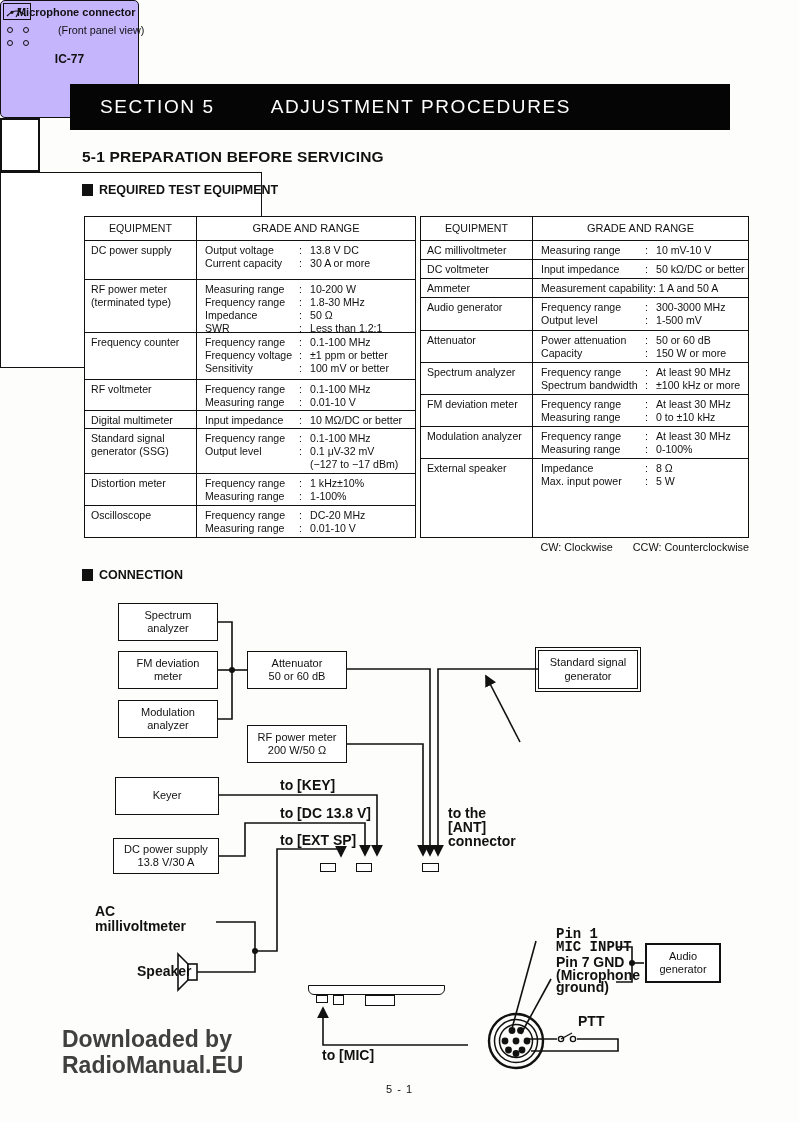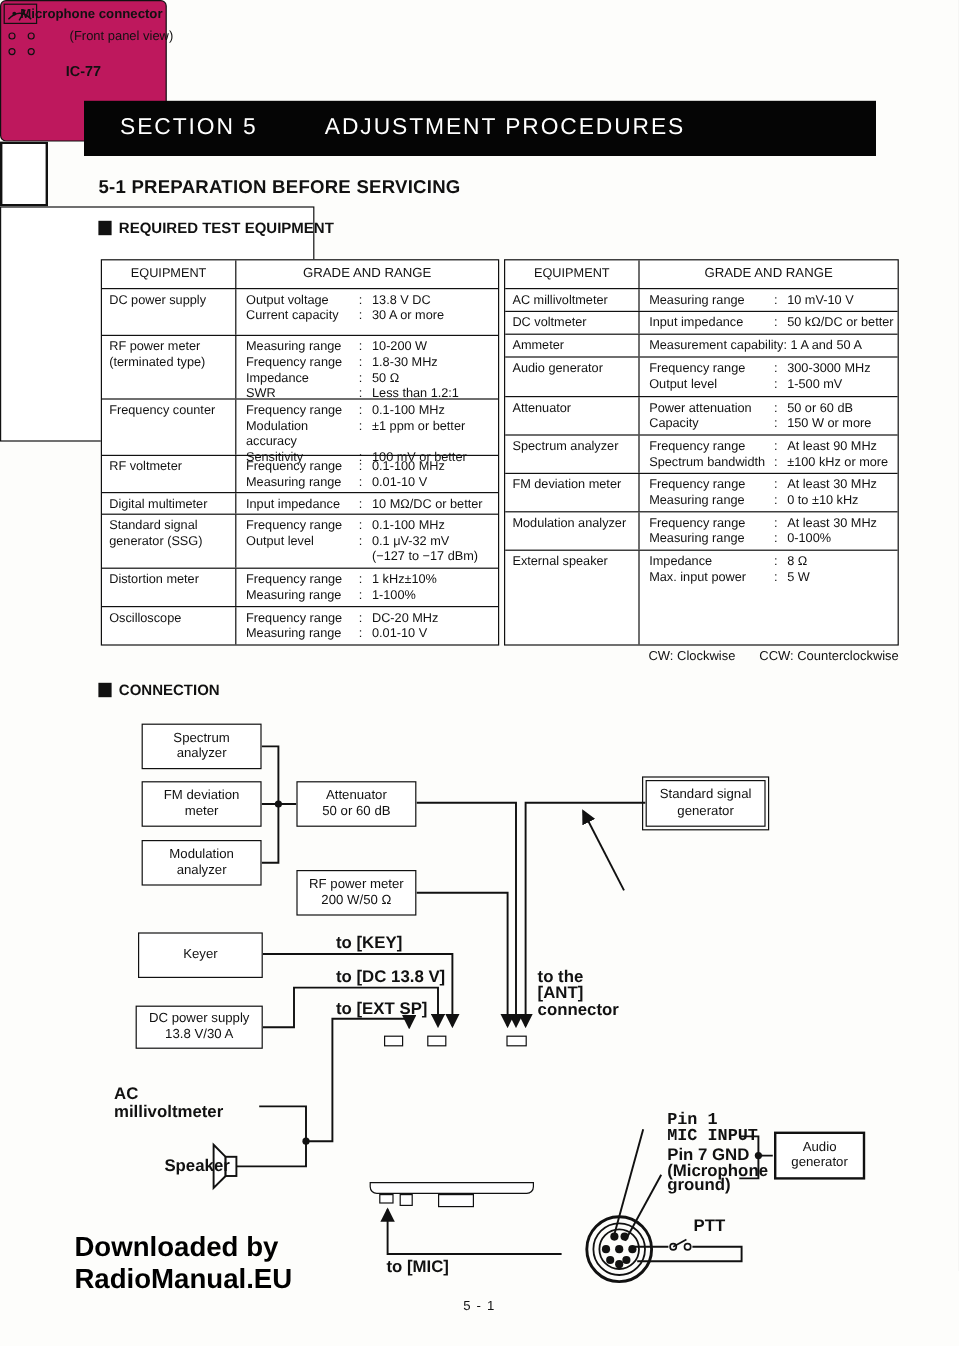--- a/index.html
+++ b/index.html
@@ -38,21 +38,21 @@
        justify-content:center;text-align:center;font-size:11px;line-height:13.5px;
        z-index:2;white-space:pre-line;box-sizing:border-box;}
   .box.double{outline:1.4px solid #111;outline-offset:2px;}
   .lbl{position:absolute;font-weight:bold;font-size:14px;line-height:13px;white-space:pre-line;z-index:2;}
   #caution{left:520px;top:740px;width:132px;height:78px;border:1.6px solid #111;background:#fff;
            z-index:2;padding:5px 7px;box-sizing:border-box;}
   #caution .ct{font-weight:bold;font-size:16.5px;letter-spacing:.3px;margin-bottom:2px;}
   #caution .cb{font-size:10.4px;line-height:12.8px;}
   #micpanel{left:468px;top:888px;width:260px;height:194px;border:1.6px solid #111;background:#fff;z-index:2;}
   #ic77{left:308px;top:869px;width:137px;height:116px;border:1.9px solid #111;border-radius:5px;
-        background:#be185d;z-index:2;display:flex;align-items:center;justify-content:center;
+        background:#c4b5fd;z-index:2;display:flex;align-items:center;justify-content:center;
         font-weight:bold;font-size:12px;}
   #ic77base{left:308px;top:985px;width:137px;height:10px;border:1.9px solid #111;
         border-radius:0 0 6px 6px;background:#fff;z-index:2;box-sizing:border-box;}
   .tab{position:absolute;border:1.5px solid #111;background:#fff;z-index:3;box-sizing:border-box;}
   
   #meter{left:176px;top:898px;width:40px;height:54px;border:2px solid #111;background:#fff;z-index:2;box-sizing:border-box;}
   #meter .face{position:absolute;left:3px;top:3px;width:28px;height:17px;border:1.4px solid #111;box-sizing:border-box;}
   #meter .term{position:absolute;width:6px;height:6px;border:1.3px solid #111;border-radius:50%;box-sizing:border-box;}
   #watermark{left:62px;top:1026px;font-weight:bold;font-size:23px;line-height:26px;z-index:4;}
   #pageno{left:0;top:1083px;width:799px;text-align:center;font-size:11px;letter-spacing:1px;}
@@ -122,21 +122,21 @@
       </div>
       <div class="trow" style="min-height: 47px;">
         <div class="c-eq">Frequency counter</div>
         <div class="c-gr">
           <div class="spec">
             <span class="sl">Frequency range</span>
             <span class="sc">:</span>
             <span class="sv">0.1-100 MHz</span>
           </div>
           <div class="spec">
-            <span class="sl">Modulation accuracy</span>
+            <span class="sl">Frequency voltage</span>
             <span class="sc">:</span>
             <span class="sv">±1 ppm or better</span>
           </div>
           <div class="spec">
             <span class="sl">Sensitivity</span>
             <span class="sc">:</span>
             <span class="sv">100 mV or better</span>
           </div>
         </div>
       </div>
@@ -465,19 +465,19 @@
 millivoltmeter</div>
   <div class="lbl" style="left:137px;top:965px;">Speaker</div>
   <div class="lbl" style="left:322px;top:1049px;">to [MIC]</div>
   <div class="lbl" style="left:578px;top:1015px;z-index:3;">PTT</div>
   <div class="lbl" style="left:556px;top:928px;line-height:12.5px;z-index:3;font-family:Liberation Mono, monospace;">Pin 1
 MIC INPUT</div>
   <div class="lbl" style="left:556px;top:956px;line-height:12.5px;z-index:3;">Pin 7 GND
 (Microphone
 ground)</div>
 
-  <div class="abs" id="watermark" style="color: #000000;">
+  <div class="abs" id="watermark" style="color: #404040;">
     <div>Downloaded by</div>
     <div>RadioManual.EU</div>
   </div>
   <div class="abs" id="pageno">5 - 1</div>
 
 </div>
 
 </body></html>

